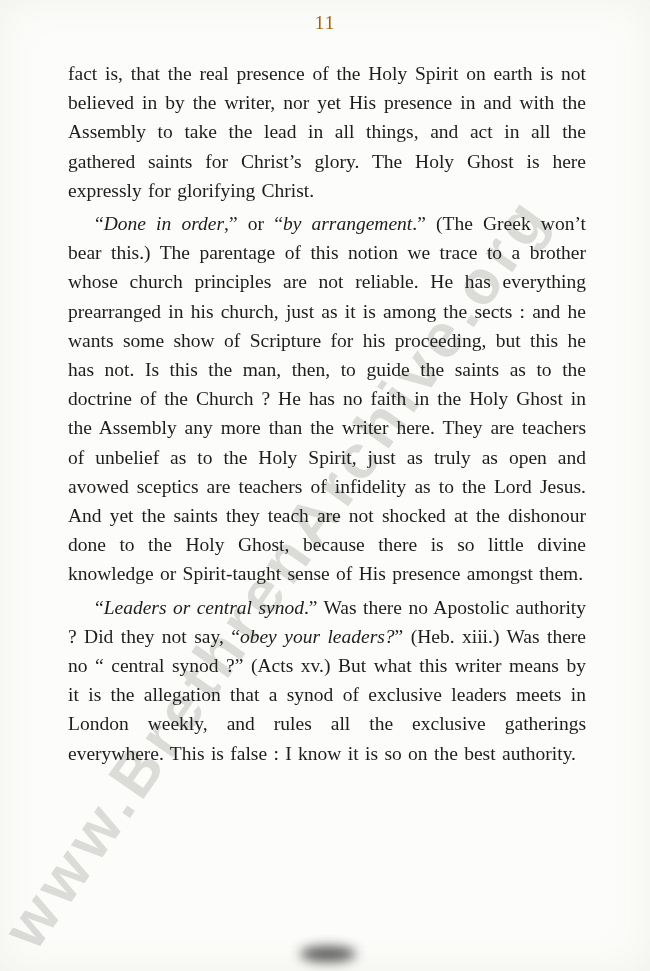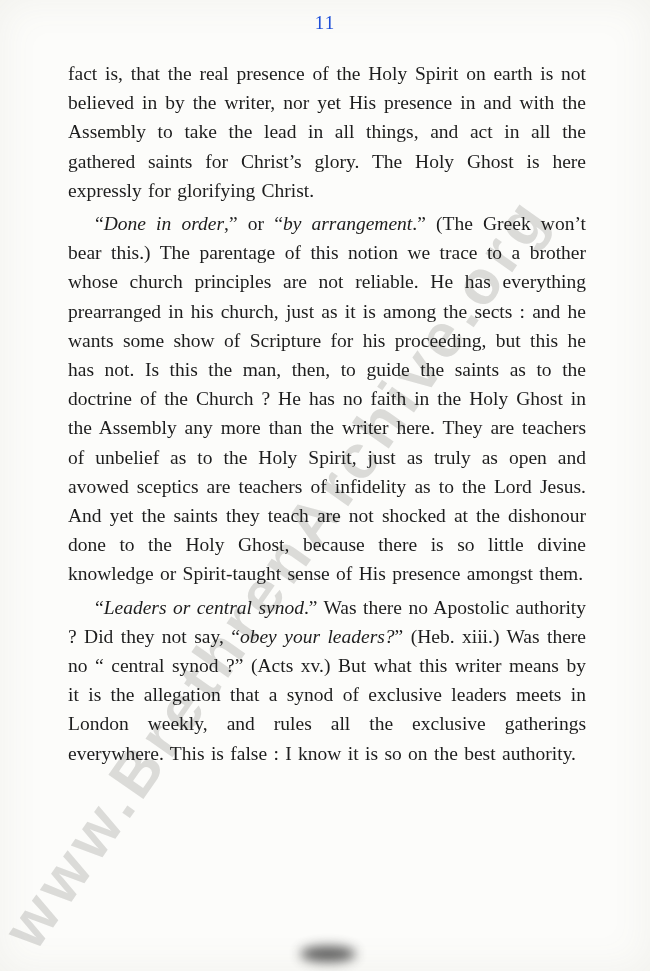--- a/index.html
+++ b/index.html
@@ -19,21 +19,21 @@
     box-shadow: inset 0 0 40px rgba(120,110,90,0.08);
   }
   .page-number {
     position: absolute;
     top: 12px;
     left: 0;
     width: 100%;
     text-align: center;
     font-size: 19px;
     letter-spacing: 1px;
-    color: #1d4ed8;
+    color: #a16207;
   }
   .text-block {
     position: absolute;
     left: 64px;
     top: 55px;
     width: 526px;
     text-align: justify;
     font-size: 19.5px;
     line-height: 29.2px;
     word-spacing: 1.5px;

